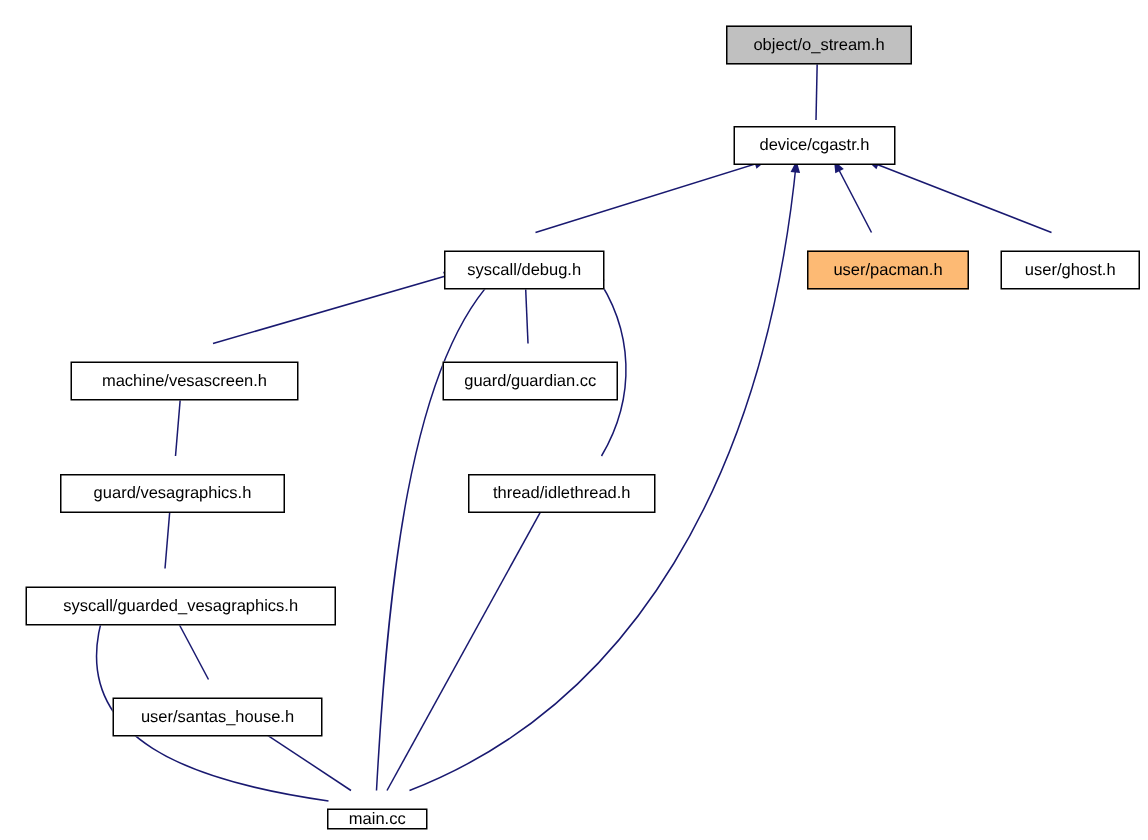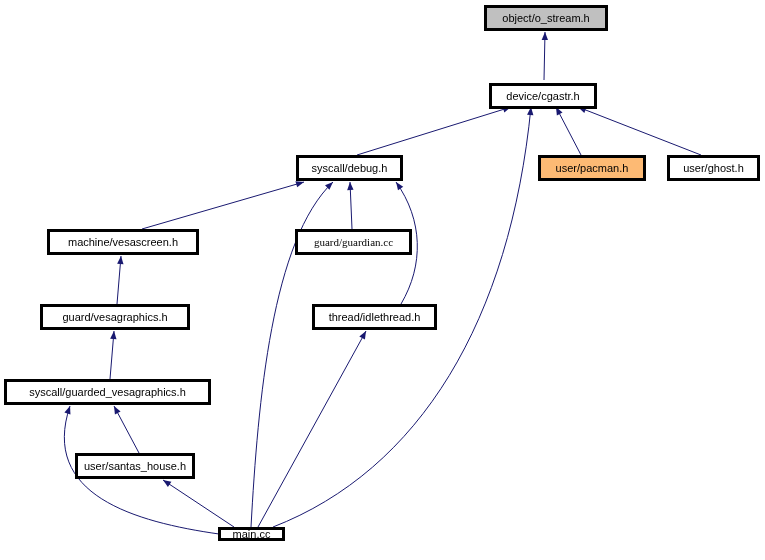--- a/index.html
+++ b/index.html
@@ -18,28 +18,29 @@
   #edge-layer {
     position: absolute;
     left: 0;
     top: 0;
     width: 765px;
     height: 560px;
   }
   .node {
     position: absolute;
     box-sizing: border-box;
-    border: 3px solid #a16207;
+    border: 1px solid #a16207;
     display: flex;
     align-items: center;
     justify-content: center;
     font-size: 11px;
     line-height: 1;
     color: #000000;
     white-space: nowrap;
+    margin-top: 12px;
   }
   .node[data-interactable="true"] { cursor: pointer; }
 </style>
 </head>
 <body>
 
 <div id="graph" data-interactable="false" style="background: rgb(255, 255, 255);">
   <svg id="edge-layer" width="765" height="560" data-interactable="false">
     <defs>
       <marker id="arrowhead" viewBox="0 0 10 10" refX="10" refY="5" markerWidth="10" markerHeight="8" orient="auto">
@@ -57,24 +58,24 @@
       <path d="M 251 527 C 258 400, 272 240, 333 182" fill="none" stroke="#191970" stroke-width="1" marker-end="url(#arrowhead)" data-interactable="false"></path>
       <path d="M 117 304 L 121 256" fill="none" stroke="#191970" stroke-width="1" marker-end="url(#arrowhead)" data-interactable="false"></path>
       <path d="M 110 379 L 114 331" fill="none" stroke="#191970" stroke-width="1" marker-end="url(#arrowhead)" data-interactable="false"></path>
       <path d="M 139 453 L 114 406" fill="none" stroke="#191970" stroke-width="1" marker-end="url(#arrowhead)" data-interactable="false"></path>
       <path d="M 219 534 C 135 522, 40 495, 70 406" fill="none" stroke="#191970" stroke-width="1" marker-end="url(#arrowhead)" data-interactable="false"></path>
       <path d="M 234 527 L 163 480" fill="none" stroke="#191970" stroke-width="1" marker-end="url(#arrowhead)" data-interactable="false"></path>
       <path d="M 258 527 L 366 331" fill="none" stroke="#191970" stroke-width="1" marker-end="url(#arrowhead)" data-interactable="false"></path>
     </svg>
 
 <div class="node" data-interactable="false" style="left: 484px; top: 5px; width: 124px; height: 26px; background: rgb(192, 192, 192); border-color: rgb(0, 0, 0); color: rgb(0, 0, 0);">object/o_stream.h</div>
-    <div class="node" data-interactable="true" style="left: 489px; top: 83px; width: 108px; height: 26px; background: rgb(255, 255, 255); border-color: rgb(0, 0, 0); color: rgb(0, 0, 0);">device/cgastr.h</div>
+    <div class="node" data-interactable="true" style="left: 489px; top: 72px; width: 108px; height: 26px; background: rgb(255, 255, 255); border-color: rgb(0, 0, 0); color: rgb(0, 0, 0);">device/cgastr.h</div>
     <div class="node" data-interactable="true" style="left: 296px; top: 155px; width: 107px; height: 26px; background: rgb(255, 255, 255); border-color: rgb(0, 0, 0); color: rgb(0, 0, 0);">syscall/debug.h</div>
     <div class="node" data-interactable="true" style="left: 538px; top: 155px; width: 108px; height: 26px; background: #fdba74; border-color: rgb(0, 0, 0); color: rgb(0, 0, 0);">user/pacman.h</div>
     <div class="node" data-interactable="true" style="left: 667px; top: 155px; width: 93px; height: 26px; background: rgb(255, 255, 255); border-color: rgb(0, 0, 0); color: rgb(0, 0, 0);">user/ghost.h</div>
     <div class="node" data-interactable="true" style="left: 47px; top: 229px; width: 152px; height: 26px; background: rgb(255, 255, 255); border-color: rgb(0, 0, 0); color: rgb(0, 0, 0);">machine/vesascreen.h</div>
-    <div class="node" data-interactable="true" style="left: 295px; top: 229px; width: 117px; height: 26px; background: rgb(255, 255, 255); border-color: rgb(0, 0, 0); color: rgb(0, 0, 0); font-family: Liberation Serif, serif;">guard/guardian.cc</div>
+    <div class="node" data-interactable="true" style="left: 295px; top: 229px; width: 117px; height: 26px; background: rgb(255, 255, 255); border-color: rgb(0, 0, 0); color: rgb(0, 0, 0);">guard/guardian.cc</div>
     <div class="node" data-interactable="true" style="left: 40px; top: 304px; width: 150px; height: 26px; background: rgb(255, 255, 255); border-color: rgb(0, 0, 0); color: rgb(0, 0, 0);">guard/vesagraphics.h</div>
     <div class="node" data-interactable="true" style="left: 312px; top: 304px; width: 125px; height: 26px; background: rgb(255, 255, 255); border-color: rgb(0, 0, 0); color: rgb(0, 0, 0);">thread/idlethread.h</div>
-    <div class="node" data-interactable="true" style="left: 4px; top: 379px; width: 207px; height: 26px; background: rgb(255, 255, 255); border-color: rgb(0, 0, 0); color: rgb(0, 0, 0);">syscall/guarded_vesagraphics.h</div>
-    <div class="node" data-interactable="true" style="left: 75px; top: 453px; width: 120px; height: 26px; background: rgb(255, 255, 255); border-color: rgb(0, 0, 0); color: rgb(0, 0, 0);">user/santas_house.h</div>
+    <div class="node" data-interactable="true" style="left: 17px; top: 379px; width: 207px; height: 26px; background: rgb(255, 255, 255); border-color: rgb(0, 0, 0); color: rgb(0, 0, 0);">syscall/guarded_vesagraphics.h</div>
+    <div class="node" data-interactable="true" style="left: 75px; top: 453px; width: 140px; height: 26px; background: rgb(255, 255, 255); border-color: rgb(0, 0, 0); color: rgb(0, 0, 0);">user/santas_house.h</div>
     <div class="node" data-interactable="true" style="left: 218px; top: 527px; width: 67px; height: 14px; background: rgb(255, 255, 255); border-color: rgb(0, 0, 0); color: rgb(0, 0, 0);">main.cc</div>
   </div>
 
 </body></html>

